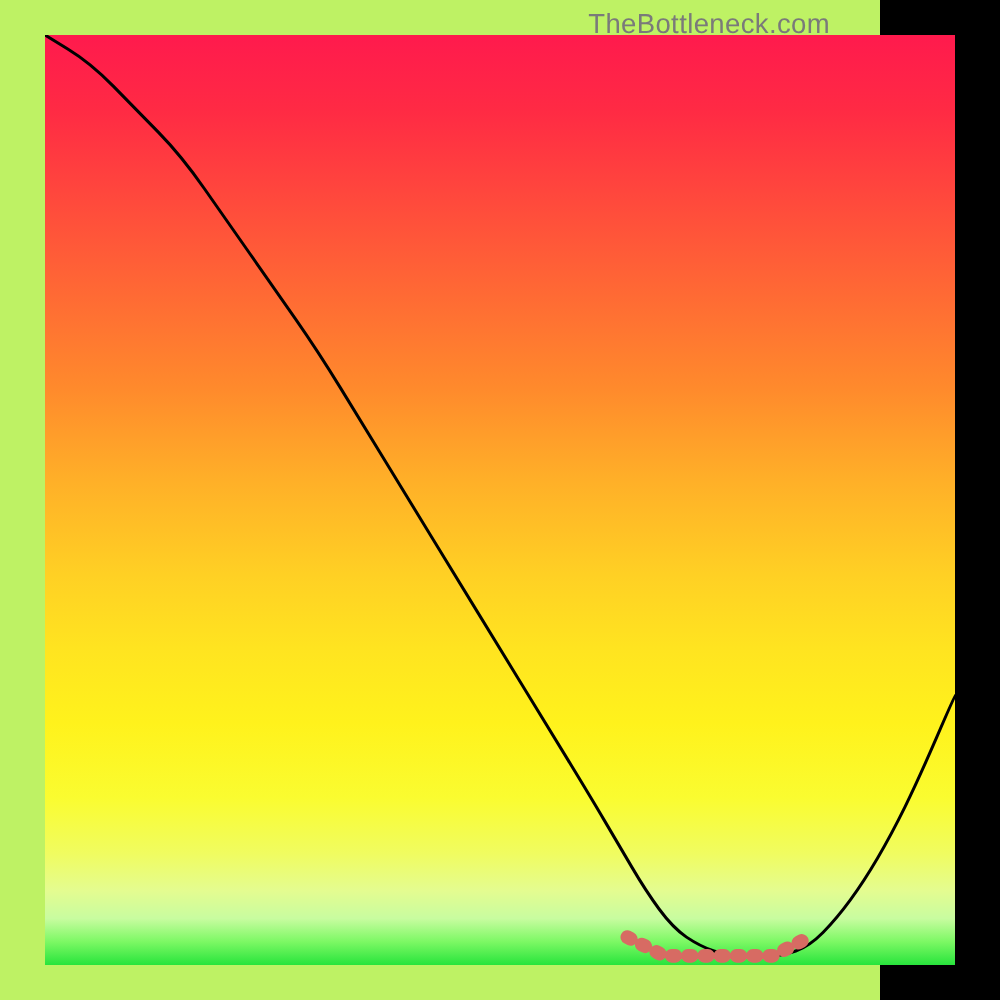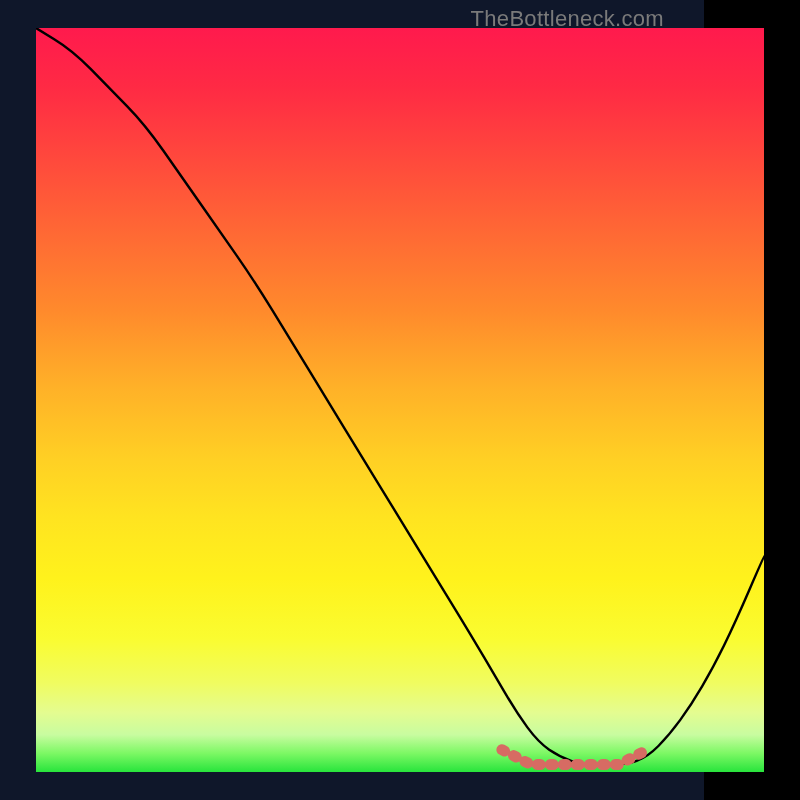--- a/index.html
+++ b/index.html
@@ -8,21 +8,21 @@
     width: 800px;
     height: 800px;
     background: #000;
     font-family: Arial, Helvetica, sans-serif;
     overflow: hidden;
   }
   .frame {
     position: relative;
     width: 704px;
     height: 800px;
-    background: #0f172a;
+    background: #bef264;
   }
   .plot {
     position: absolute;
     left: 36px;
     top: 28px;
     width: 728px;
     height: 744px;
     background: linear-gradient(to bottom,
       #ff1a4d 0%,
       #ff2a44 8%,

